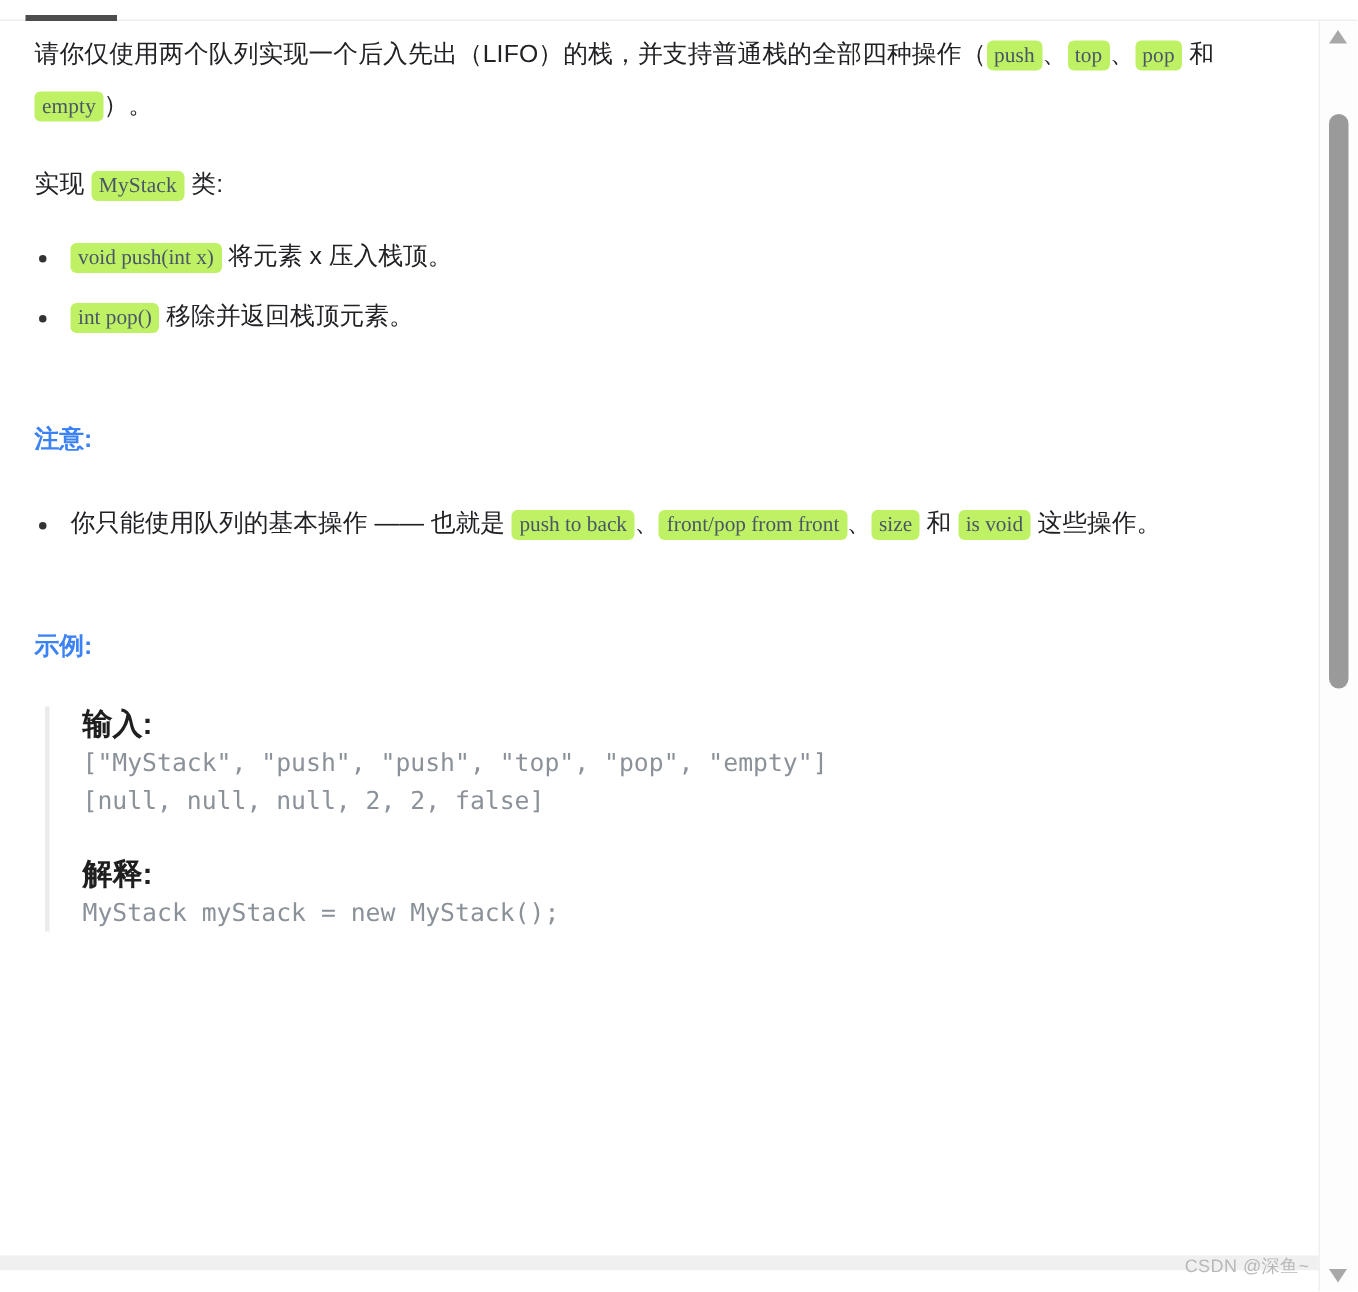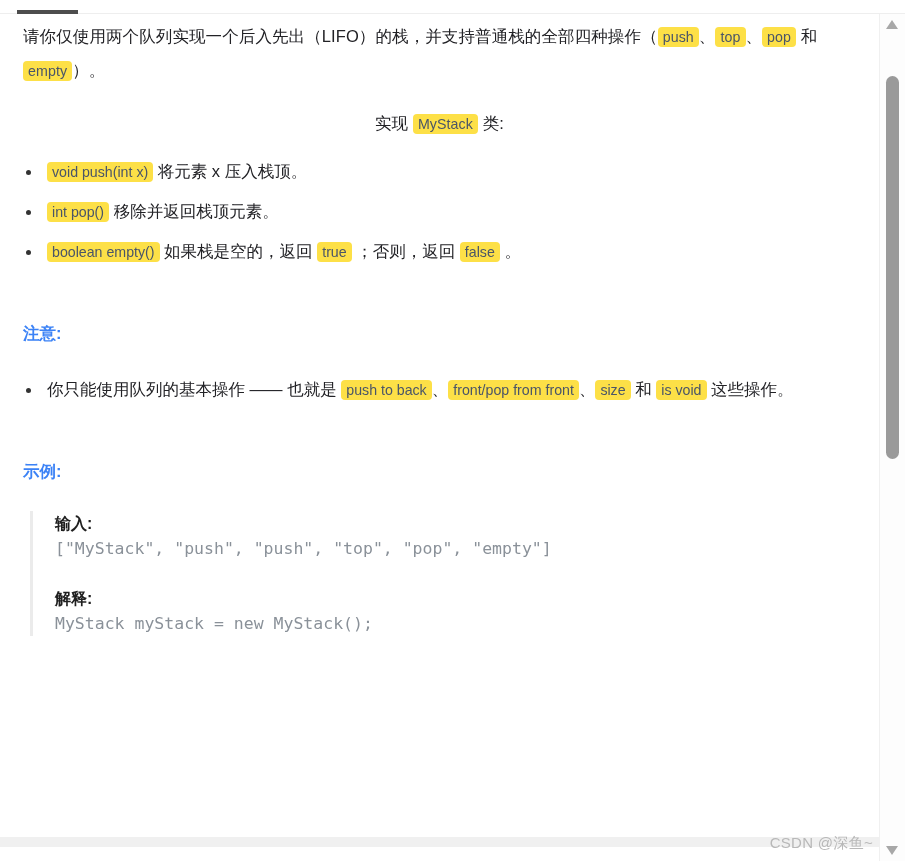--- a/index.html
+++ b/index.html
@@ -43,26 +43,26 @@
     box-sizing: border-box;
   }
 
   p.para {
     margin: 0 0 0 0;
     font-size: 16.5px;
     line-height: 33px;
     color: #222226;
     letter-spacing: 0.1px;
   }
-  p.para.gap { margin-top: 19px; text-align: center; }
+  p.para.gap { margin-top: 19px; }
 
   code.ic {
-    font-family: Liberation Sans, sans-serif;
+    font-family: Liberation Serif, serif;
     font-size: 14.2px;
-    background: #fde047;
+    background: #bef264;
     color: #4a5568;
     border-radius: 4px;
     padding: 2px 5px;
     white-space: nowrap;
     margin-top: 32px;
   }
 
   ul.bullets {
     list-style: none;
     margin: 0;
@@ -100,21 +100,21 @@
 
   
   blockquote.example {
     margin: 0;
     padding: 0 0 0 22px;
     border-left: 3px solid #ebebeb;
     margin-left: 7px;
   }
   .ex-label {
     font-family: "Liberation Sans", "DejaVu Sans", sans-serif;
-    font-size: 16px;
+    font-size: 20px;
     font-weight: bold;
     color: #1f1f1f;
     line-height: 25px;
   }
   pre.codeline {
     margin: 0;
     font-family: "DejaVu Sans Mono", "Liberation Mono", monospace;
     font-size: 16.5px;
     line-height: 25px;
     color: #8a9199;
@@ -157,21 +157,21 @@
   #arrow-down {
     bottom: 6px;
     border-top: 9px solid #a8a8a8;
   }
 
   
   #watermark {
     position: absolute;
     right: 32px;
     bottom: 8px;
-    font-size: 15px;
+    font-size: 12px;
     color: #b8b8b8;
     font-family: "Liberation Sans", "DejaVu Sans", sans-serif;
     letter-spacing: 0.3px;
     white-space: nowrap;
   }
   #bottom-strip {
     position: absolute;
     left: 0; bottom: 0;
     width: 880px; height: 10px;
     background: #f0f0f0;
@@ -188,21 +188,20 @@
 
     <p class="para"><span>请你仅使用两个队列实现一个后入先出（LIFO）的栈，并支持普通栈的全部四种操作（</span><code class="ic">push</code><span>、</span><code class="ic">top</code><span>、</span><code class="ic">pop</code><span> 和 </span><code class="ic">empty</code><span>）。</span></p>
 
     <p class="para gap"><span>实现 </span><code class="ic">MyStack</code><span> 类:</span></p>
 
     <div class="spacer-sm"></div>
 
     <ul class="bullets">
       <li><code class="ic">void push(int x)</code><span> 将元素 x 压入栈顶。</span></li>
       <li><code class="ic">int pop()</code><span> 移除并返回栈顶元素。</span></li>
-      <li><code class="ic">boolean empty()</code><span> 如果栈是空的，返回 </span><code class="ic">true</code><span> ；否则，返回 </span><code class="ic">false</code><span> 。</span></li>
     </ul>
 
     <div class="spacer-lg"></div>
 
     <h3 class="section">注意:</h3>
 
     <div class="spacer-md"></div>
 
     <ul class="bullets">
       <li><span>你只能使用队列的基本操作 —— 也就是 </span><code class="ic">push to back</code><span>、</span><code class="ic">front/pop from front</code><span>、</span><code class="ic">size</code><span> 和 </span><code class="ic">is void</code><span> 这些操作。</span></li>
@@ -210,20 +209,21 @@
 
     <div class="spacer-lg"></div>
 
     <h3 class="section">示例:</h3>
 
     <div class="spacer-md"></div>
 
     <blockquote class="example">
       <div class="ex-label">输入:</div>
       <pre class="codeline">["MyStack", "push", "push", "top", "pop", "empty"]</pre>
+      <pre class="codeline">[null, null, null, 2, 2, false]</pre>
       <pre class="codeline"> </pre>
       <div class="ex-label">解释:</div>
       <pre class="codeline">MyStack myStack = new MyStack();</pre>
 
     </blockquote>
 
   </div>
   <div id="bottom-strip"></div>
 </div>
 

